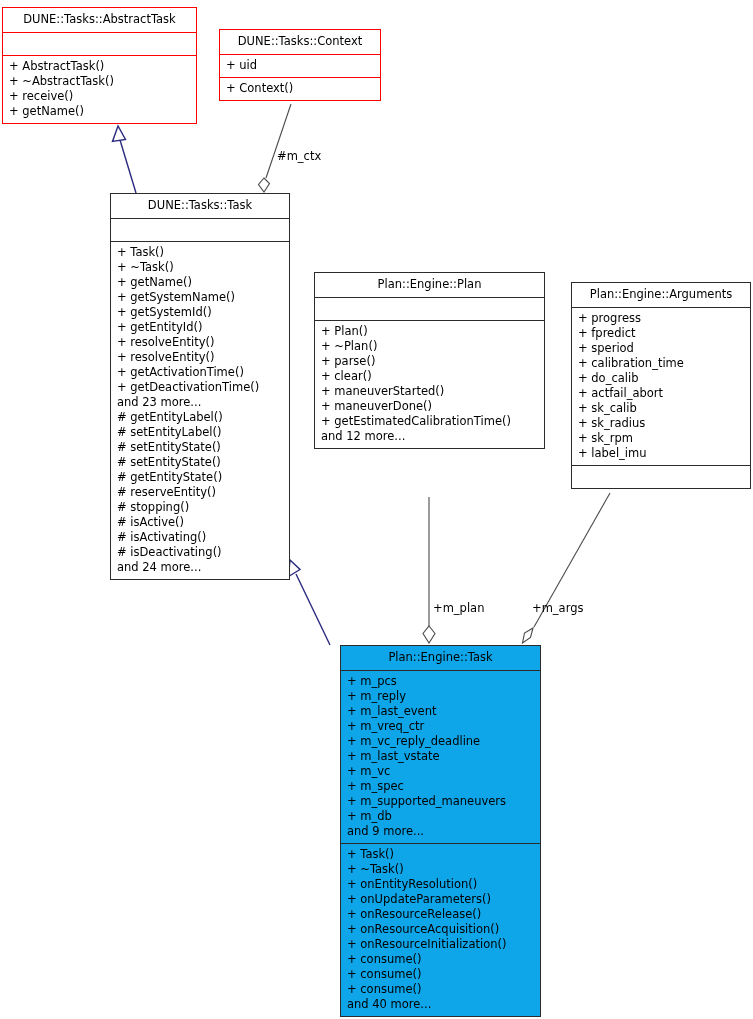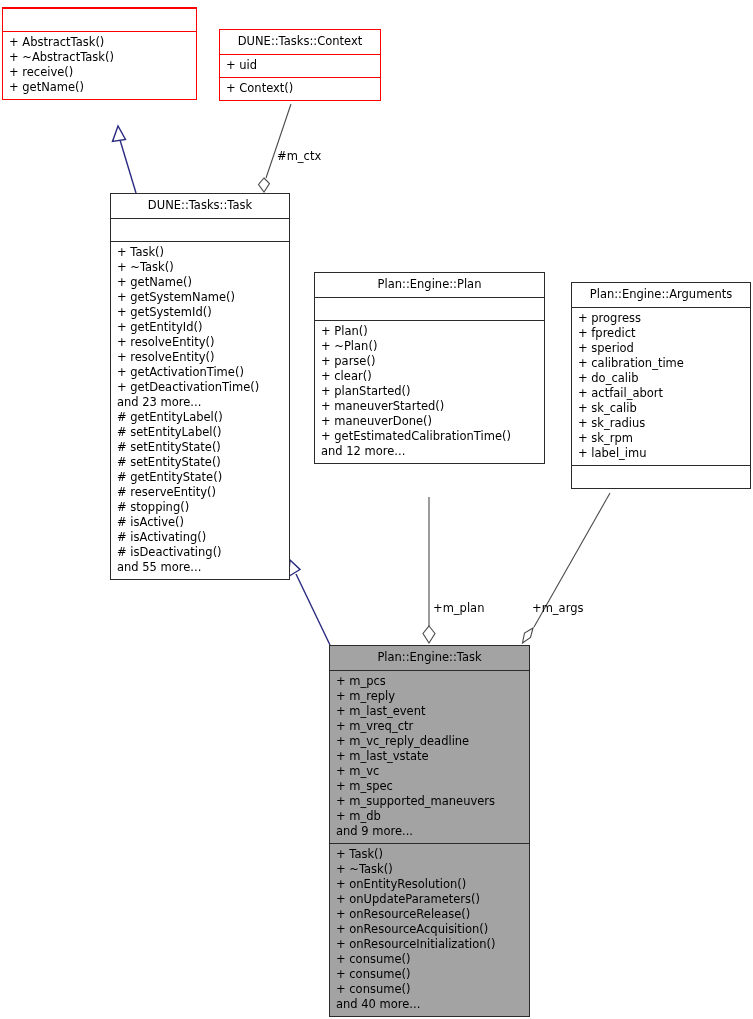--- a/index.html
+++ b/index.html
@@ -37,21 +37,22 @@
   .uml-class.red {
     border: 1px solid #ff0000;
     background: #ffffff;
   }
   .uml-class.plain {
     border: 1px solid #2b2b2b;
     background: #ffffff;
   }
   .uml-class.highlight {
     border: 1px solid #2b2b2b;
-    background: #a3a3a3;
+    background: #0ea5e9;
+    margin-left: 11px;
   }
   .uml-title {
     text-align: center;
     padding: 4px 6px 5px 6px;
     white-space: nowrap;
     font-size: 11.5px;
   }
   .uml-sep-red {
     border-top: 1px solid #ff0000;
   }
@@ -105,20 +106,21 @@
       <polygon points="429,626 435,633.5 429,643 423,633.5" fill="#ffffff" stroke="#4a4a4a" stroke-width="1.1"></polygon>
     </g>
 
     <g>
       <line x1="610" y1="493" x2="534" y2="627" stroke="#4a4a4a" stroke-width="1.1"></line>
       <polygon points="533,628 530.5,637.5 522.5,643 524.5,633" fill="#ffffff" stroke="#4a4a4a" stroke-width="1.1"></polygon>
     </g>
   </svg>
 
   <div class="uml-class red" style="left:2px; top:7px; width:195px;">
+    <div class="uml-title">DUNE::Tasks::AbstractTask</div>
     <div class="uml-compartment empty uml-sep-red"></div>
     <div class="uml-compartment uml-sep-red">
       <div class="uml-row">+ AbstractTask()</div>
       <div class="uml-row">+ ~AbstractTask()</div>
       <div class="uml-row">+ receive()</div>
       <div class="uml-row">+ getName()</div>
     </div>
   </div>
 
   <div class="uml-class red" style="left:219px; top:29px; width:162px;">
@@ -149,33 +151,32 @@
       <div class="uml-row"># getEntityLabel()</div>
       <div class="uml-row"># setEntityLabel()</div>
       <div class="uml-row"># setEntityState()</div>
       <div class="uml-row"># setEntityState()</div>
       <div class="uml-row"># getEntityState()</div>
       <div class="uml-row"># reserveEntity()</div>
       <div class="uml-row"># stopping()</div>
       <div class="uml-row"># isActive()</div>
       <div class="uml-row"># isActivating()</div>
       <div class="uml-row"># isDeactivating()</div>
-      <div class="uml-row">and 55 more...</div>
+      <div class="uml-row">and 24 more...</div>
     </div>
   </div>
 
   <div class="uml-class plain" style="left:314px; top:272px; width:231px;">
     <div class="uml-title">Plan::Engine::Plan</div>
     <div class="uml-compartment empty uml-sep-plain"></div>
     <div class="uml-compartment uml-sep-plain">
       <div class="uml-row">+ Plan()</div>
       <div class="uml-row">+ ~Plan()</div>
       <div class="uml-row">+ parse()</div>
       <div class="uml-row">+ clear()</div>
-      <div class="uml-row">+ planStarted()</div>
       <div class="uml-row">+ maneuverStarted()</div>
       <div class="uml-row">+ maneuverDone()</div>
       <div class="uml-row">+ getEstimatedCalibrationTime()</div>
       <div class="uml-row">and 12 more...</div>
     </div>
   </div>
 
   <div class="uml-class plain" style="left:571px; top:282px; width:180px;">
     <div class="uml-title">Plan::Engine::Arguments</div>
     <div class="uml-compartment uml-sep-plain">

